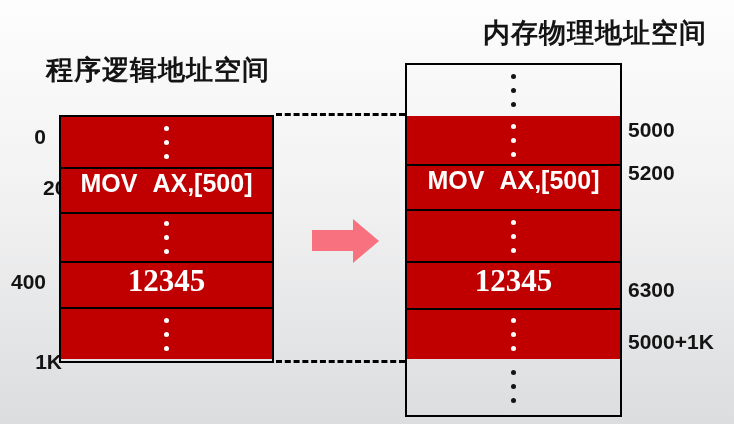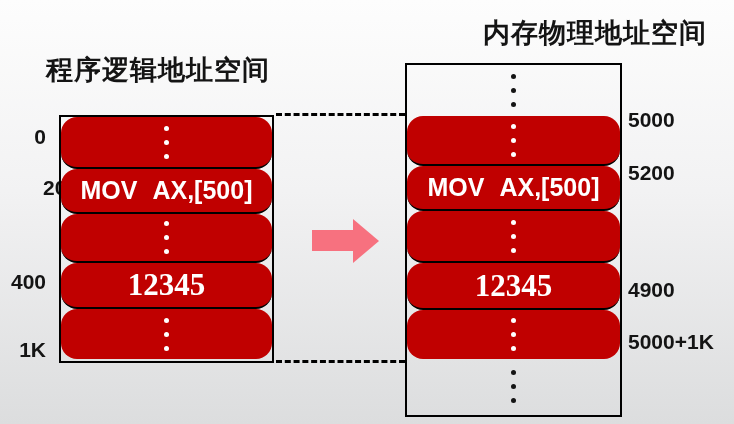--- a/index.html
+++ b/index.html
@@ -14,21 +14,21 @@
     position:absolute;font-weight:700;font-size:27px;color:#141414;
     letter-spacing:1px;white-space:nowrap;
   }
   .title-left{left:46px;top:52px;}
   .title-right{left:483px;top:15px;}
 
   .mem-box{position:absolute;border:2px solid #000;box-sizing:border-box;}
   .box-left{left:59px;top:115px;width:215px;height:248px;background:transparent;}
   .box-right{left:405px;top:63px;width:217px;height:354px;background:transparent;}
 
-  .row{box-sizing:border-box;display:flex;align-items:center;justify-content:center;border-radius:16px;}
+  .row{box-sizing:border-box;display:flex;align-items:flex-start;justify-content:center;}
   .row.red{background:#c00000;}
   .row.white{background:transparent;}
   .row.sep{border-bottom:2px solid #000;}
 
   .row-text{
     color:#ffffff;font-weight:700;font-size:25px;white-space:nowrap;
     font-family:"Liberation Sans", sans-serif;word-spacing:9px;
   }
   .row-text.serif{
     font-family:"Liberation Serif", serif;font-size:31px;word-spacing:0;
@@ -61,21 +61,21 @@
 <body>
 
 <div class="stage">
 
   <div class="panel-title title-right">内存物理地址空间</div>
   <div class="panel-title title-left">程序逻辑地址空间</div>
 
   <div class="addr left-side" style="top:124px;">0</div>
   <div class="addr left-side" style="top:175px;margin-left:32px;">200</div>
   <div class="addr left-side" style="top:269px;">400</div>
-  <div class="addr left-side" style="top:337px;">1K</div>
+  <div class="addr left-side" style="top:349px;padding-left:16px;">1K</div>
 
   <div class="mem-box box-left">
     <div class="row red sep" style="height:52px;">
       <div class="dots">
         <span class="dot w"></span>
           <span class="dot w"></span>
           <span class="dot w"></span>
       </div>
     </div>
     <div class="row red sep" style="height:45px;">
@@ -143,18 +143,18 @@
     </div>
     <div class="row white" style="height:54px;">
       <div class="dots">
         <span class="dot b"></span>
           <span class="dot b"></span>
           <span class="dot b"></span>
       </div>
     </div>
   </div>
 
-  <div class="addr right-side" style="top:107px;">5000</div>
+  <div class="addr right-side" style="top:117px;">5000</div>
   <div class="addr right-side" style="top:160px;">5200</div>
-  <div class="addr right-side" style="top:277px;">4900</div>
+  <div class="addr right-side" style="top:277px;">6300</div>
   <div class="addr right-side" style="top:329px;">5000+1K</div>
 
 </div>
 
 </body></html>

